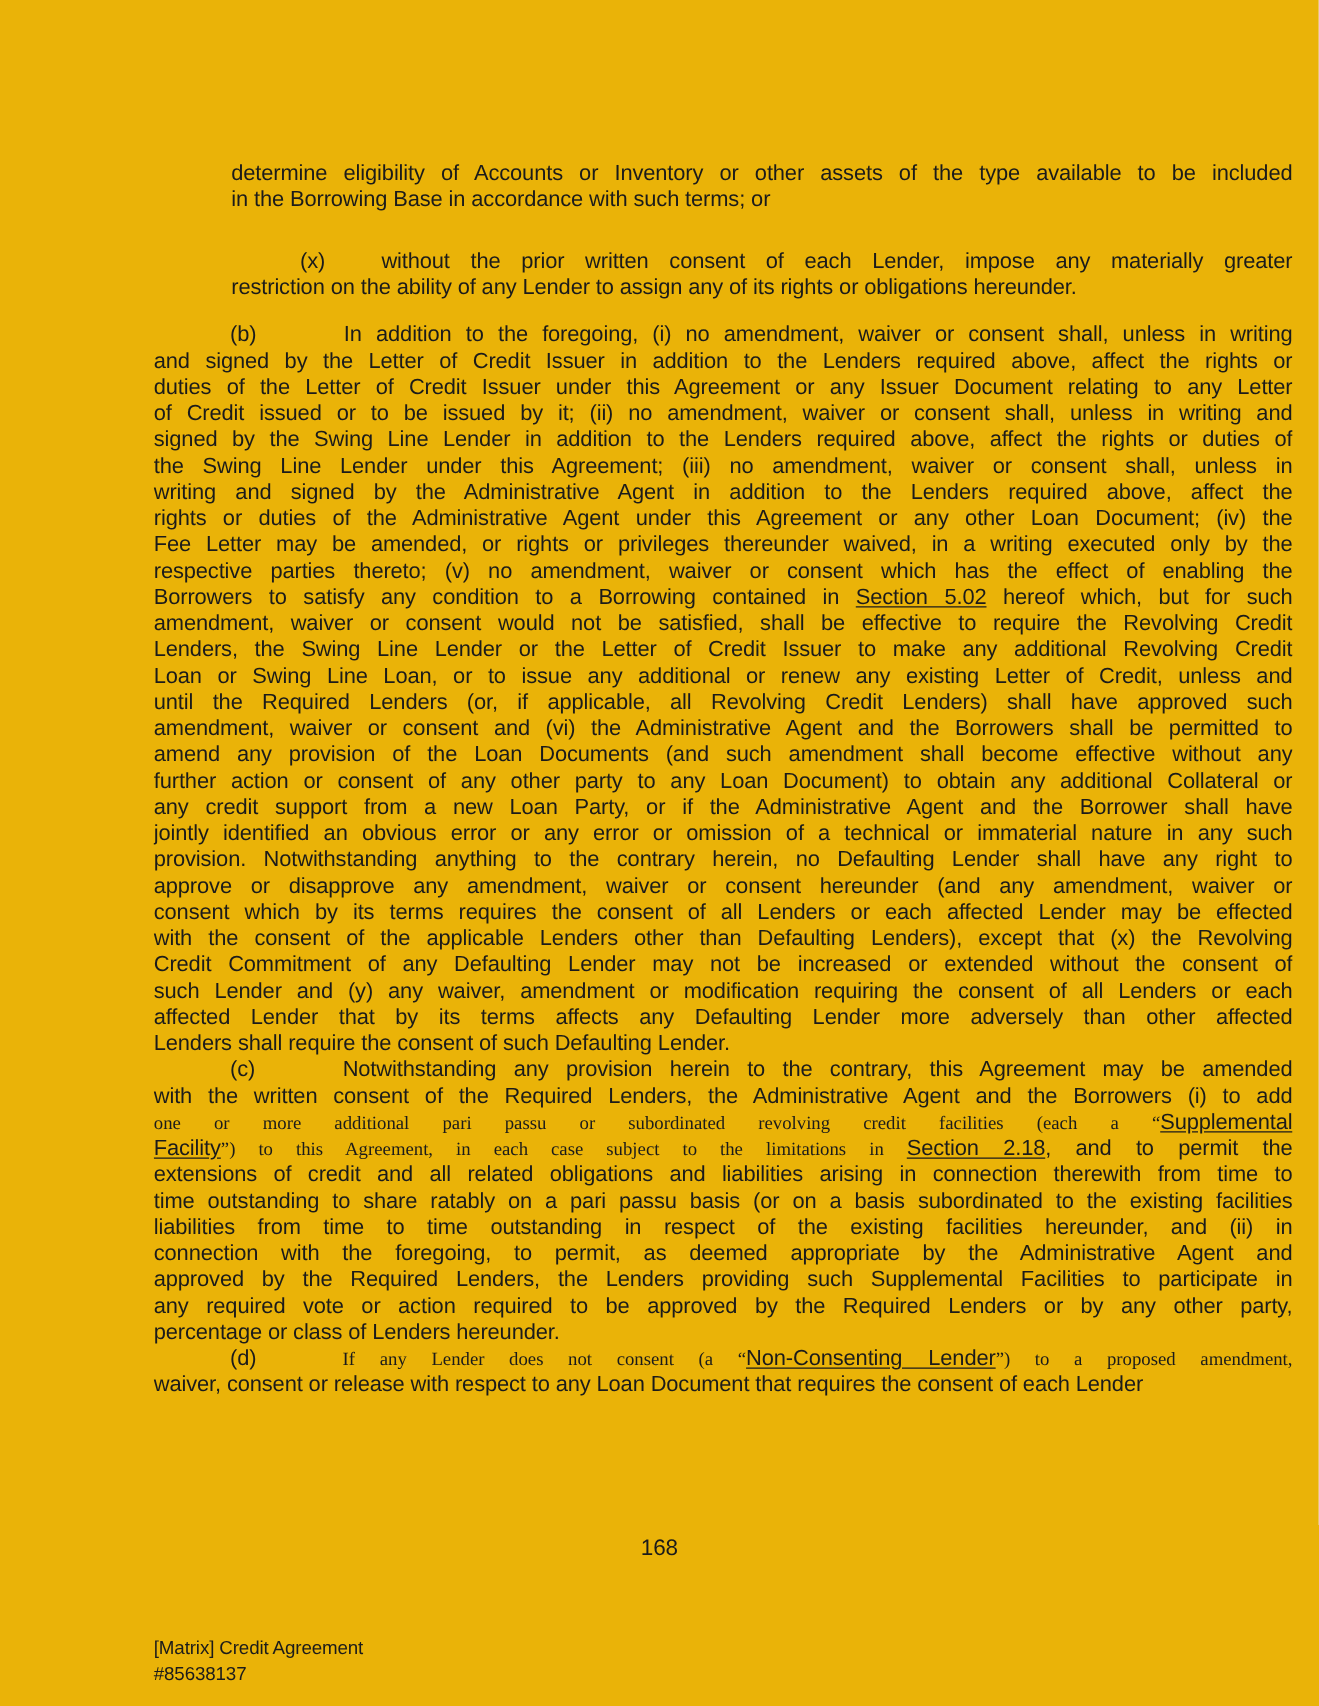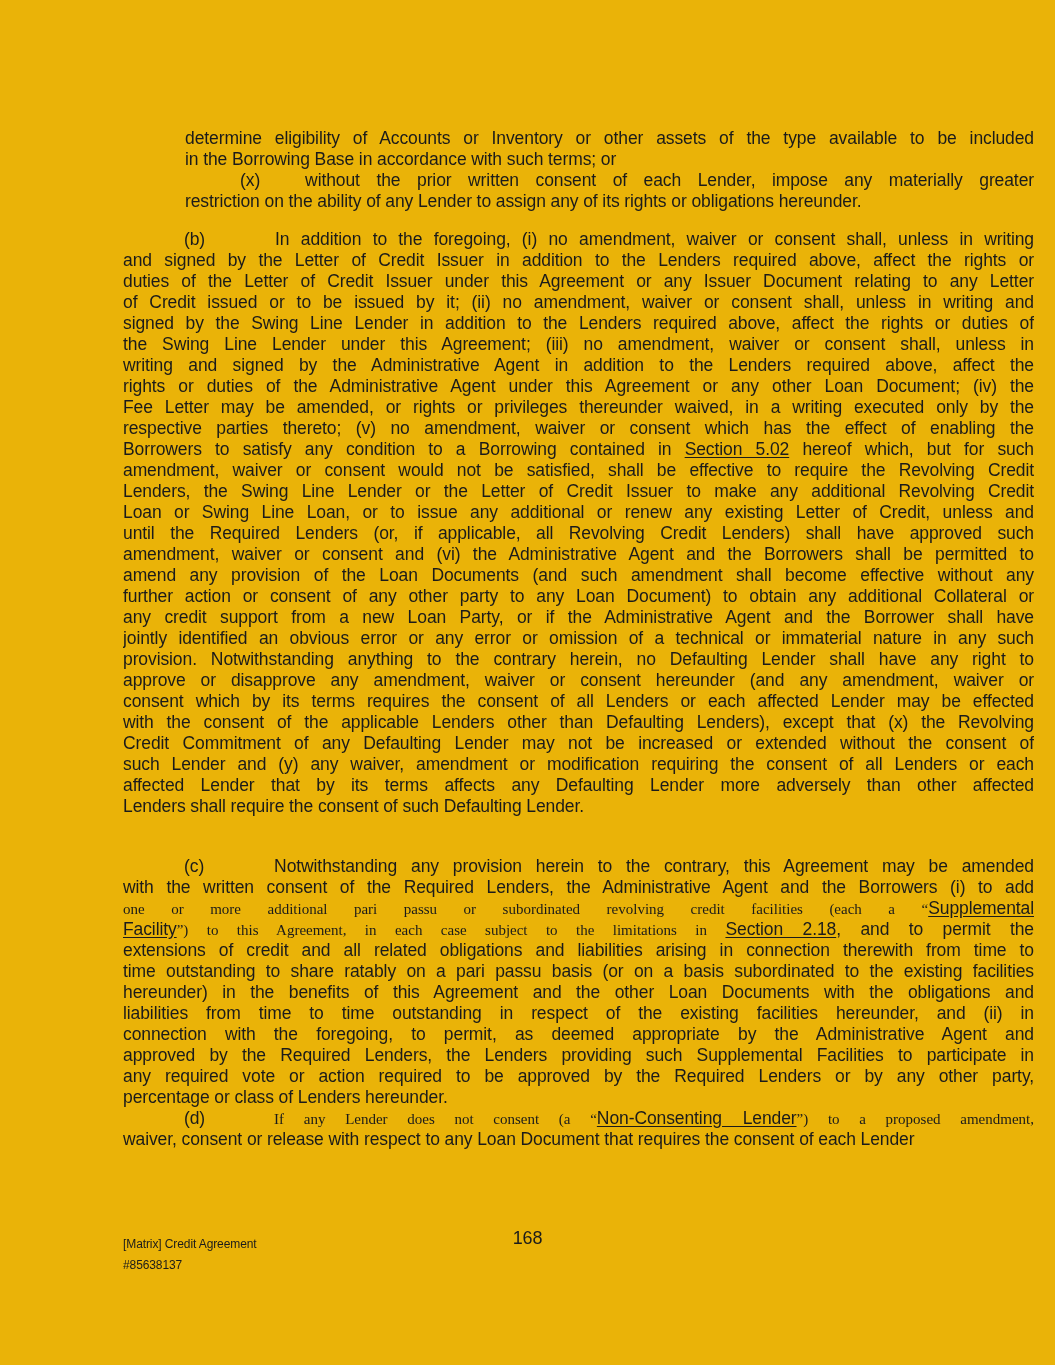--- a/index.html
+++ b/index.html
@@ -10,42 +10,42 @@
     background:#eab308;
     color:#1b1b1b;
     font-family:"Liberation Sans", sans-serif;
     font-size:17.5px;
     letter-spacing:-0.1px;
     box-sizing:border-box;
     padding:128px 21px 0 123px;
     overflow:hidden;
   }
   .para { margin:0; }
-  [data-name="paragraph-clause-x"] { }
+  [data-name="paragraph-clause-x"] { margin-top:28px; }
   [data-name="paragraph-clause-b"] { margin-top:17px; }
-  [data-name="paragraph-clause-c"] { margin-top:39px; }
+  [data-name="paragraph-clause-c"] { }
   [data-name="paragraph-clause-d"] { }
   .line {
     height:21px; line-height:21px;
     text-align:justify;
     text-align-last:justify;
     overflow:hidden;
     white-space:nowrap;
   }
   .line.last { text-align-last:left; }
   .sp { display:inline-block; height:1px; vertical-align:baseline; }
   .seg.u { text-decoration:underline; text-underline-offset:2px; }
   .seg.serif { font-family:"Liberation Serif", serif; font-size:15px; letter-spacing:0; }
   .pagenum {
     position:absolute; left:0; top:1228; top:1228px; width:1055px;
     text-align:center; line-height:21px; font-size:18px;
   }
   .footer {
-    position:absolute; left:123px; top:1234px;
-    line-height:21px; font-size:12px;
+    position:absolute; left:123px; top:1308px;
+    line-height:21px; font-size:15px;
   }
 </style>
 </head>
 <body>
 
 <div class="page" data-name="document-page">
   <div id="doc-content" data-name="document-body">
       <div class="para" data-name="paragraph-intro-continuation" style="padding-left: 62px;">
         <div class="line" data-name="text-line"><span class="seg" data-name="text-segment">determine eligibility of Accounts or Inventory or other assets of the type available to be included</span></div>
         <div class="line last" data-name="text-line"><span class="seg" data-name="text-segment">in the Borrowing Base in accordance with such terms; or</span></div>
@@ -84,21 +84,20 @@
         <div class="line" data-name="text-line"><span class="seg" data-name="text-segment">affected Lender that by its terms affects any Defaulting Lender more adversely than other affected</span></div>
         <div class="line last" data-name="text-line"><span class="seg" data-name="text-segment">Lenders shall require the consent of such Defaulting Lender.</span></div>
       </div>
       <div class="para" data-name="paragraph-clause-c">
         <div class="line" data-name="text-line"><span class="sp" data-name="tab-spacer" style="width: 61px;"></span><span class="seg" data-name="text-segment">(c)</span><span class="sp" data-name="tab-spacer" style="width: 70px;"></span><span class="seg" data-name="text-segment">Notwithstanding any provision herein to the contrary, this Agreement may be amended</span></div>
         <div class="line" data-name="text-line"><span class="seg" data-name="text-segment">with the written consent of the Required Lenders, the Administrative Agent and the Borrowers (i) to add</span></div>
         <div class="line" data-name="text-line"><span class="seg serif" data-name="text-segment">one or more additional pari passu or subordinated revolving credit facilities (each a “</span><span class="seg u" data-name="defined-term">Supplemental</span></div>
         <div class="line" data-name="text-line"><span class="seg u" data-name="defined-term">Facility</span><span class="seg serif" data-name="text-segment">”) to this Agreement, in each case subject to the limitations in </span><span class="seg u" data-name="defined-term">Section 2.18</span><span class="seg" data-name="text-segment">, and to permit the</span></div>
         <div class="line" data-name="text-line"><span class="seg" data-name="text-segment">extensions of credit and all related obligations and liabilities arising in connection therewith from time to</span></div>
         <div class="line" data-name="text-line"><span class="seg" data-name="text-segment">time outstanding to share ratably on a pari passu basis (or on a basis subordinated to the existing facilities</span></div>
-        <div class="line" data-name="text-line"><span class="seg" data-name="text-segment">hereunder) in the benefits of this Agreement and the other Loan Documents with the obligations and</span></div>
         <div class="line" data-name="text-line"><span class="seg" data-name="text-segment">liabilities from time to time outstanding in respect of the existing facilities hereunder, and (ii) in</span></div>
         <div class="line" data-name="text-line"><span class="seg" data-name="text-segment">connection with the foregoing, to permit, as deemed appropriate by the Administrative Agent and</span></div>
         <div class="line" data-name="text-line"><span class="seg" data-name="text-segment">approved by the Required Lenders, the Lenders providing such Supplemental Facilities to participate in</span></div>
         <div class="line" data-name="text-line"><span class="seg" data-name="text-segment">any required vote or action required to be approved by the Required Lenders or by any other party,</span></div>
         <div class="line last" data-name="text-line"><span class="seg" data-name="text-segment">percentage or class of Lenders hereunder.</span></div>
       </div>
       <div class="para" data-name="paragraph-clause-d">
         <div class="line" data-name="text-line"><span class="sp" data-name="tab-spacer" style="width: 61px;"></span><span class="seg" data-name="text-segment">(d)</span><span class="sp" data-name="tab-spacer" style="width: 69px;"></span><span class="seg serif" data-name="text-segment">If any Lender does not consent (a “</span><span class="seg u" data-name="defined-term">Non-Consenting Lender</span><span class="seg serif" data-name="text-segment">”) to a proposed amendment,</span></div>
         <div class="line last" data-name="text-line"><span class="seg" data-name="text-segment">waiver, consent or release with respect to any Loan Document that requires the consent of each Lender</span></div>
       </div>

